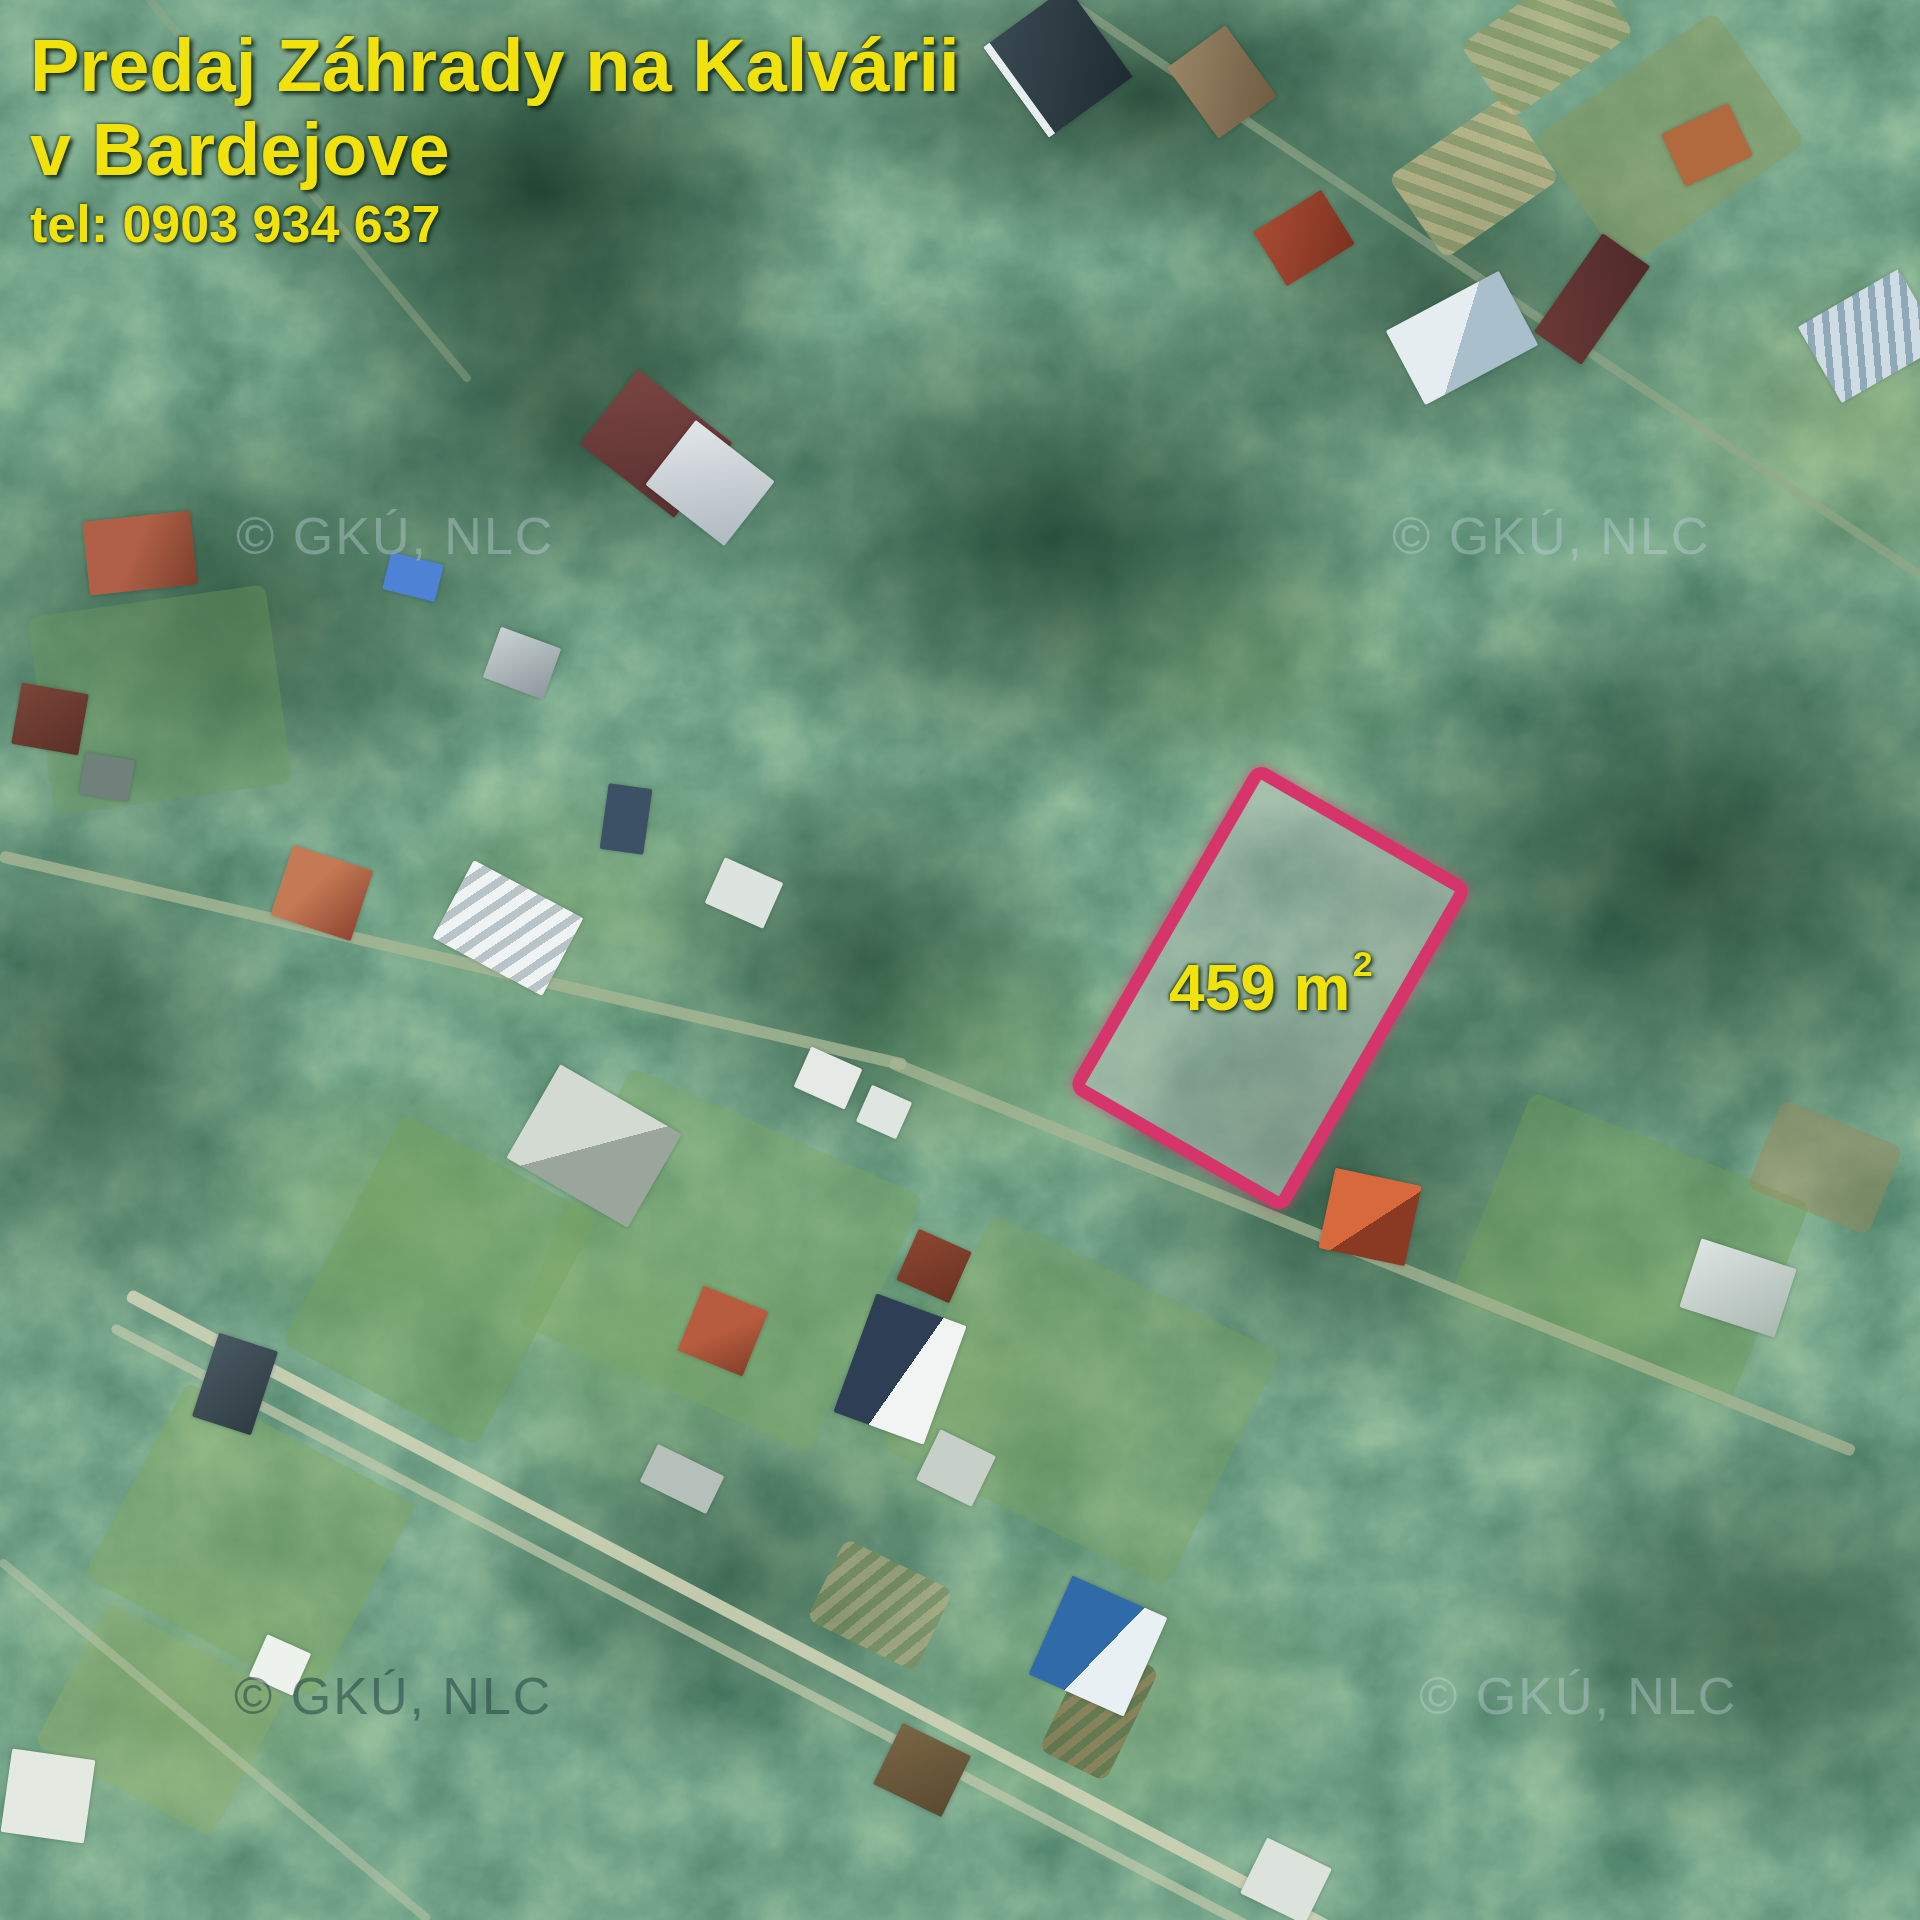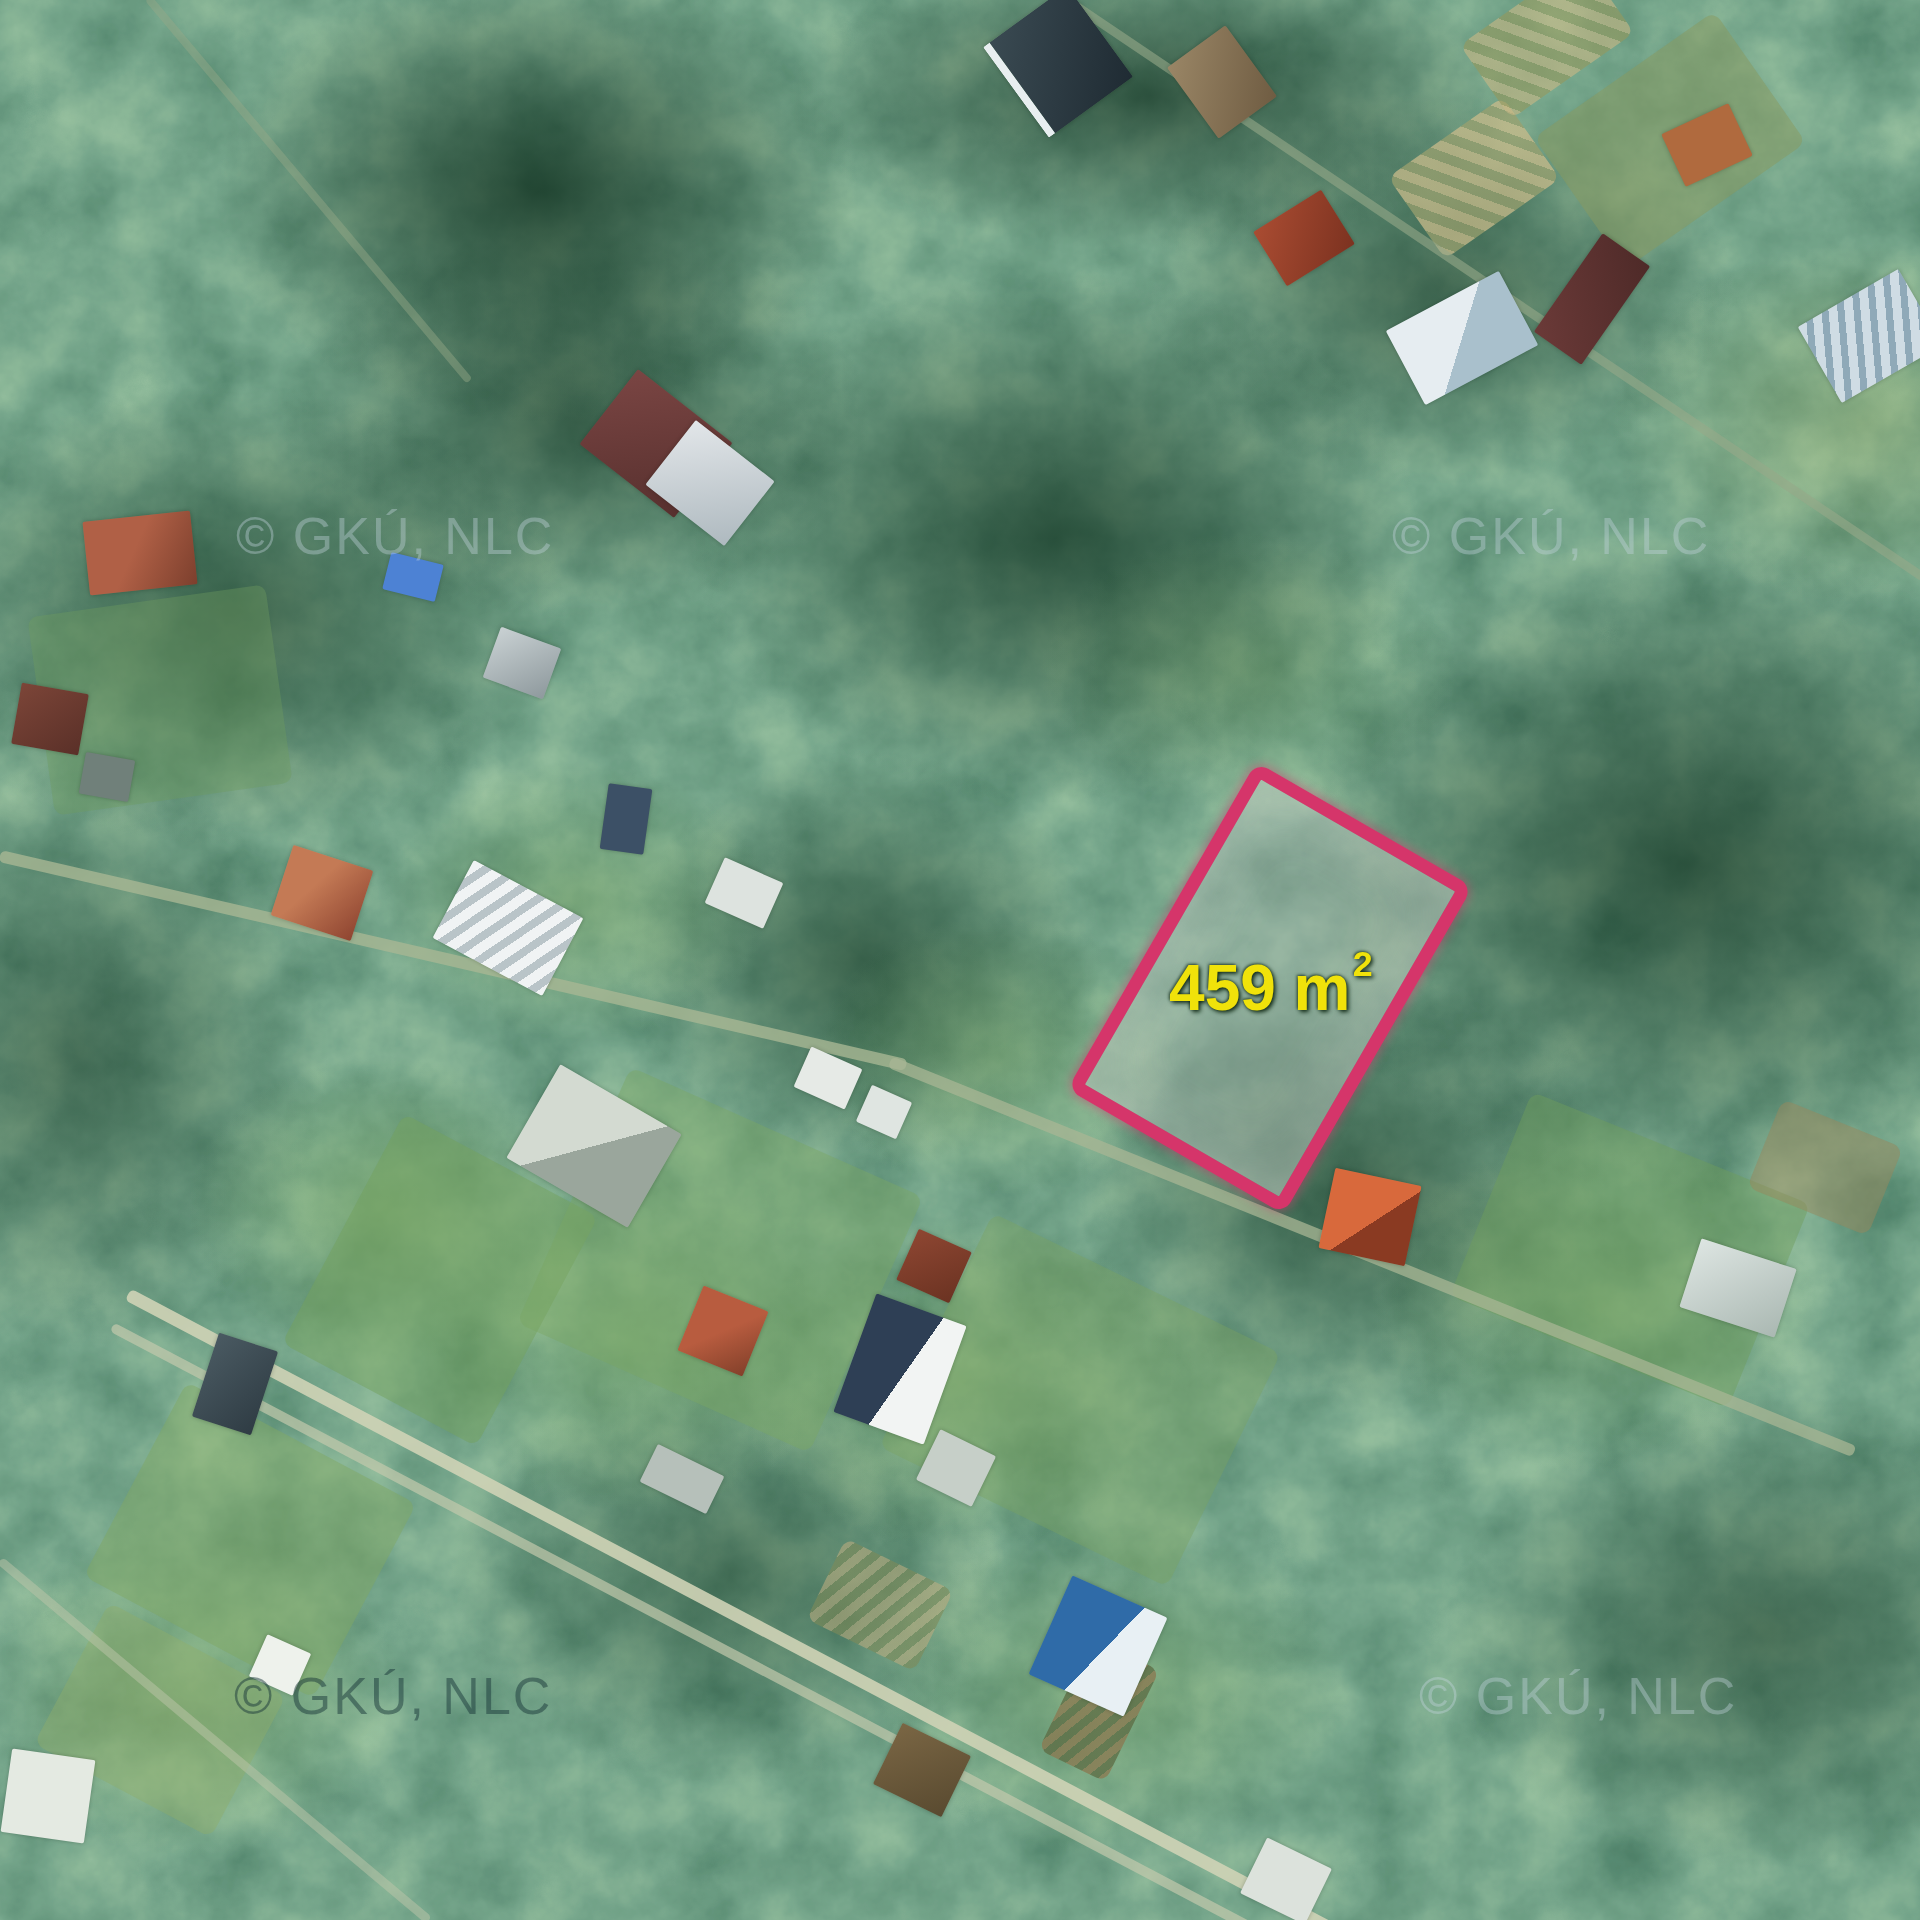--- a/index.html
+++ b/index.html
@@ -161,15 +161,18 @@
       <span>459 m</span><sup>2</sup>
     </div>
   </div>
 
   <div class="wm" style="left:212px;top:506px;">© GKÚ, NLC</div>
   <div class="wm" style="left:1368px;top:506px;">© GKÚ, NLC</div>
   <div class="wm dark" style="left:210px;top:1666px;">© GKÚ, NLC</div>
   <div class="wm" style="left:1395px;top:1666px;">© GKÚ, NLC</div>
 
   <div class="title-block">
+    <h1 class="headline">Predaj Záhrady na Kalvárii
+v Bardejove</h1>
+    <p class="phoneline">tel: 0903 934 637</p>
   </div>
 
 </div>
 
 </body></html>

